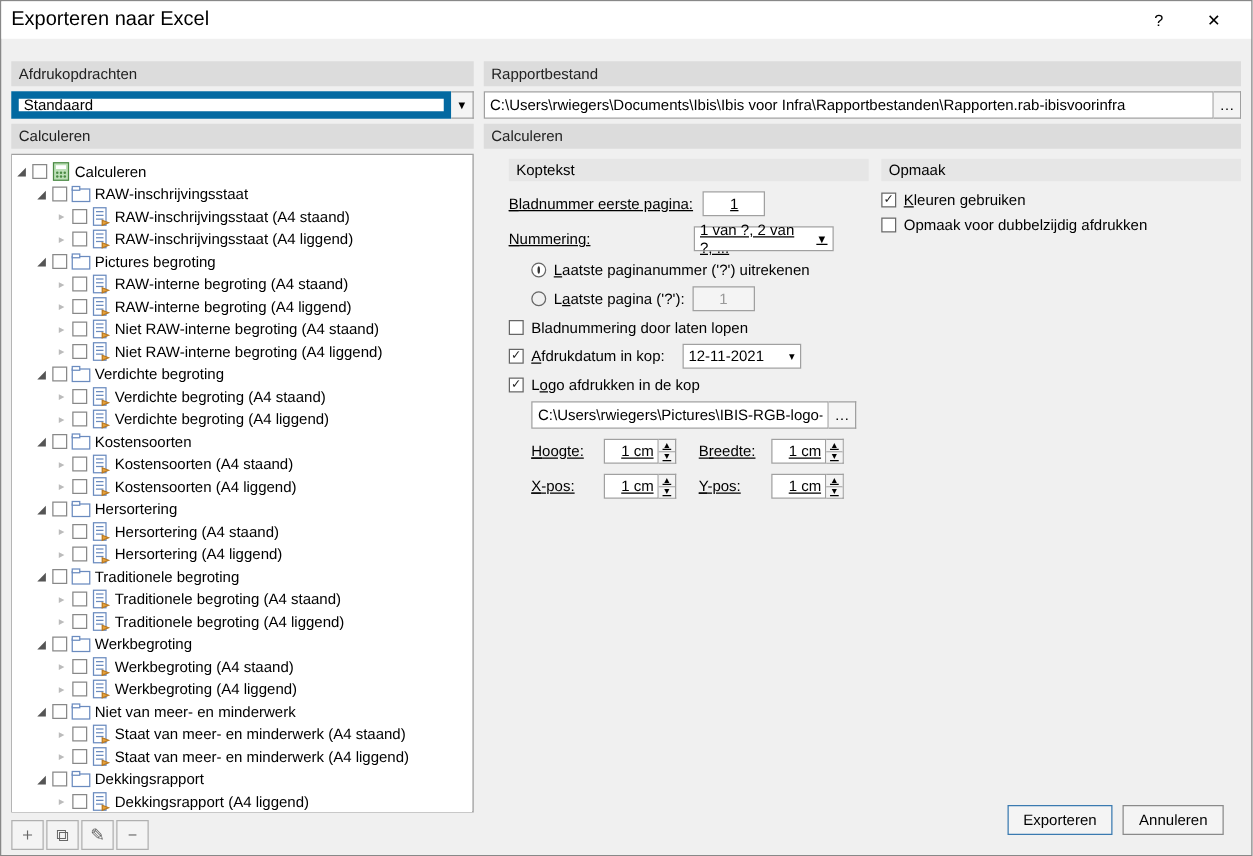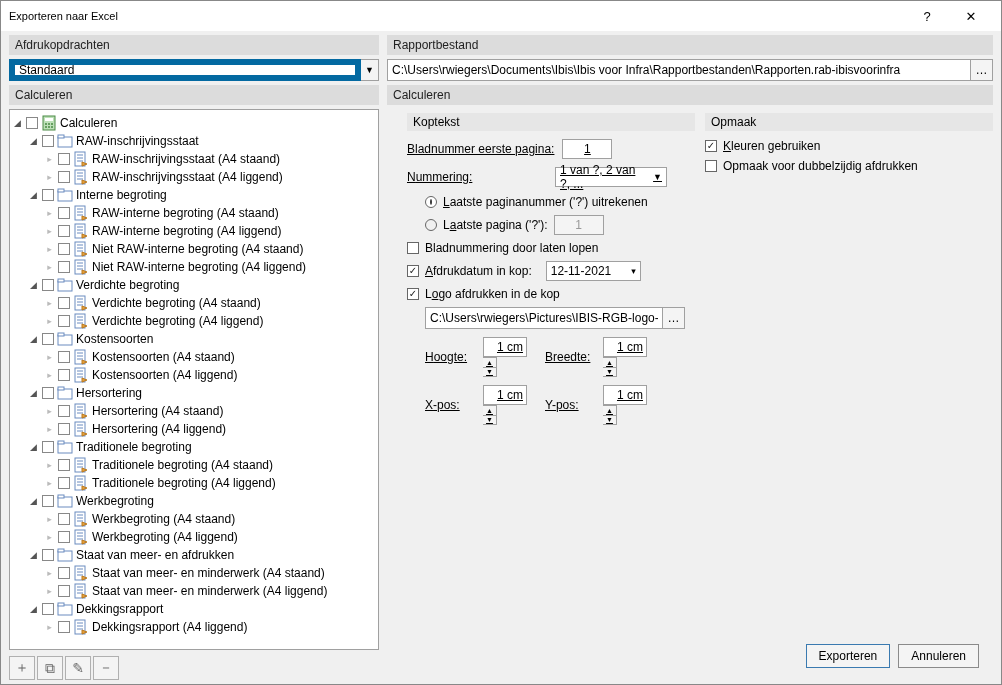--- a/index.html
+++ b/index.html
@@ -1,22 +1,22 @@
 <!DOCTYPE html>
 <html><head>
 <meta charset="utf-8">
 <style>
 * { box-sizing: border-box; margin: 0; padding: 0; font-family: "Segoe UI", Tahoma, sans-serif; font-size: 12px; }
 body { background: #f0f0f0; width: 1002px; height: 685px; overflow: hidden; border: 1px solid #888; display: flex; flex-direction: column; }
 
 .titlebar { background: #fff; height: 30px; display: flex; align-items: center; padding: 0 8px; }
-.titlebar .title { flex: 1; font-size: 11px; }
+.titlebar .title { flex: 1; font-size: 16px; }
 .titlebar .tbtn { width: 44px; height: 30px; display: flex; align-items: center; justify-content: center; font-size: 13px; cursor: default; }
 
-.content { flex: 1; display: flex; gap: 8px; padding: 4px 8px 4px 8px; overflow: hidden; }
+.content { flex: 1; display: flex; gap: 8px; padding: 18px 8px 4px 8px; overflow: hidden; }
 .leftcol { width: 370px; display: flex; flex-direction: column; gap: 4px; }
 .rightcol { flex: 1; display: flex; flex-direction: column; gap: 4px; }
 
 .sectionhdr { background: #dcdcdc; padding: 3px 6px; font-size: 12px; color: #222; }
 
 .combo { display: flex; }
 .combo input { flex: 1; height: 22px; padding: 2px 4px; border: 6px solid #0369a1; background: #fff; }
 .combo .dd { width: 18px; height: 22px; border: 1px solid #a0a0a0; border-left: none; background: #f4f4f4; display: flex; align-items: center; justify-content: center; font-size: 9px; }
 
 .filebox { display: flex; }
@@ -47,21 +47,21 @@
 .small-in { width: 50px; height: 20px; text-align: center; border: 1px solid #a0a0a0; }
 .sel { height: 20px; border: 1px solid #a0a0a0; background: #fff; padding: 0 4px; display: flex; align-items: center; gap: 6px; }
 .sel .dd { font-size: 9px; margin-left: auto; }
 
 .radio-row, .check-row { display: flex; align-items: center; gap: 6px; margin-bottom: 6px; }
 .radio { width: 12px; height: 12px; border: 1px solid #666; border-radius: 50%; display: inline-flex; align-items: center; justify-content: center; }
 .radio.sel::after { content: ""; width: 6px; height: 6px; background: #333; border-radius: 50%; }
 .check { width: 12px; height: 12px; border: 1px solid #666; background: #fff; display: inline-flex; align-items: center; justify-content: center; font-size: 10px; line-height: 1; color: #222; }
 .check.on::after { content: "✓"; }
 
-.spin { display: flex; align-items: flex-start; flex-direction: column; }
+.spin { display: flex; align-items: flex-start; }
 .spin input { width: 44px; height: 20px; text-align: right; padding-right: 3px; border: 1px solid #a0a0a0; }
 .spin .sbtn { width: 14px; height: 20px; border: 1px solid #a0a0a0; border-left: none; display: flex; flex-direction: column; }
 .spin .sbtn span { flex: 1; font-size: 7px; display: flex; align-items: center; justify-content: center; background: #f4f4f4; }
 .spin .sbtn span:first-child { border-bottom: 1px solid #a0a0a0; }
 
 .footer { display: flex; justify-content: flex-end; gap: 8px; padding: 8px 14px 12px; }
 .btn { min-width: 78px; height: 24px; border: 1px solid #8a8a8a; background: #f4f4f4; padding: 0 12px; }
 .btn.default { border: 1px solid #3a7ab0; }
 
 .u { text-decoration: underline; }
@@ -155,21 +155,21 @@
                 <li>
                   <div class="trow">
                     <span class="twist">◢</span>
                     <span class="cb"></span>
                     <span class="ico">
                       <svg viewBox="0 0 16 16">
                         <rect x="1" y="4" width="14" height="10" fill="#fff" stroke="#6a8bbf"></rect>
                         <rect x="1" y="2" width="6" height="3" fill="#fff" stroke="#6a8bbf"></rect>
                       </svg>
                     </span>
-                    <span>Interne begroting</span>
+                    <span>Pictures begroting</span>
                   </div>
                   <ul>
                     <li>
                       <div class="trow">
                         <span class="twist" style="color:#bbb">▸</span>
                         <span class="cb"></span>
                         <span class="ico">
                           <svg viewBox="0 0 16 16">
                             <rect x="2" y="1" width="10" height="14" fill="#fff" stroke="#6a8bbf"></rect>
                             <line x1="4" y1="4" x2="10" y2="4" stroke="#6a8bbf"></line>
@@ -469,21 +469,21 @@
                 <li>
                   <div class="trow">
                     <span class="twist">◢</span>
                     <span class="cb"></span>
                     <span class="ico">
                       <svg viewBox="0 0 16 16">
                         <rect x="1" y="4" width="14" height="10" fill="#fff" stroke="#6a8bbf"></rect>
                         <rect x="1" y="2" width="6" height="3" fill="#fff" stroke="#6a8bbf"></rect>
                       </svg>
                     </span>
-                    <span>Staat van meer- en afdrukken</span>
+                    <span>Niet van meer- en minderwerk</span>
                   </div>
                   <ul>
                     <li>
                       <div class="trow">
                         <span class="twist" style="color:#bbb">▸</span>
                         <span class="cb"></span>
                         <span class="ico">
                           <svg viewBox="0 0 16 16">
                             <rect x="2" y="1" width="10" height="14" fill="#fff" stroke="#6a8bbf"></rect>
                             <line x1="4" y1="4" x2="10" y2="4" stroke="#6a8bbf"></line>

